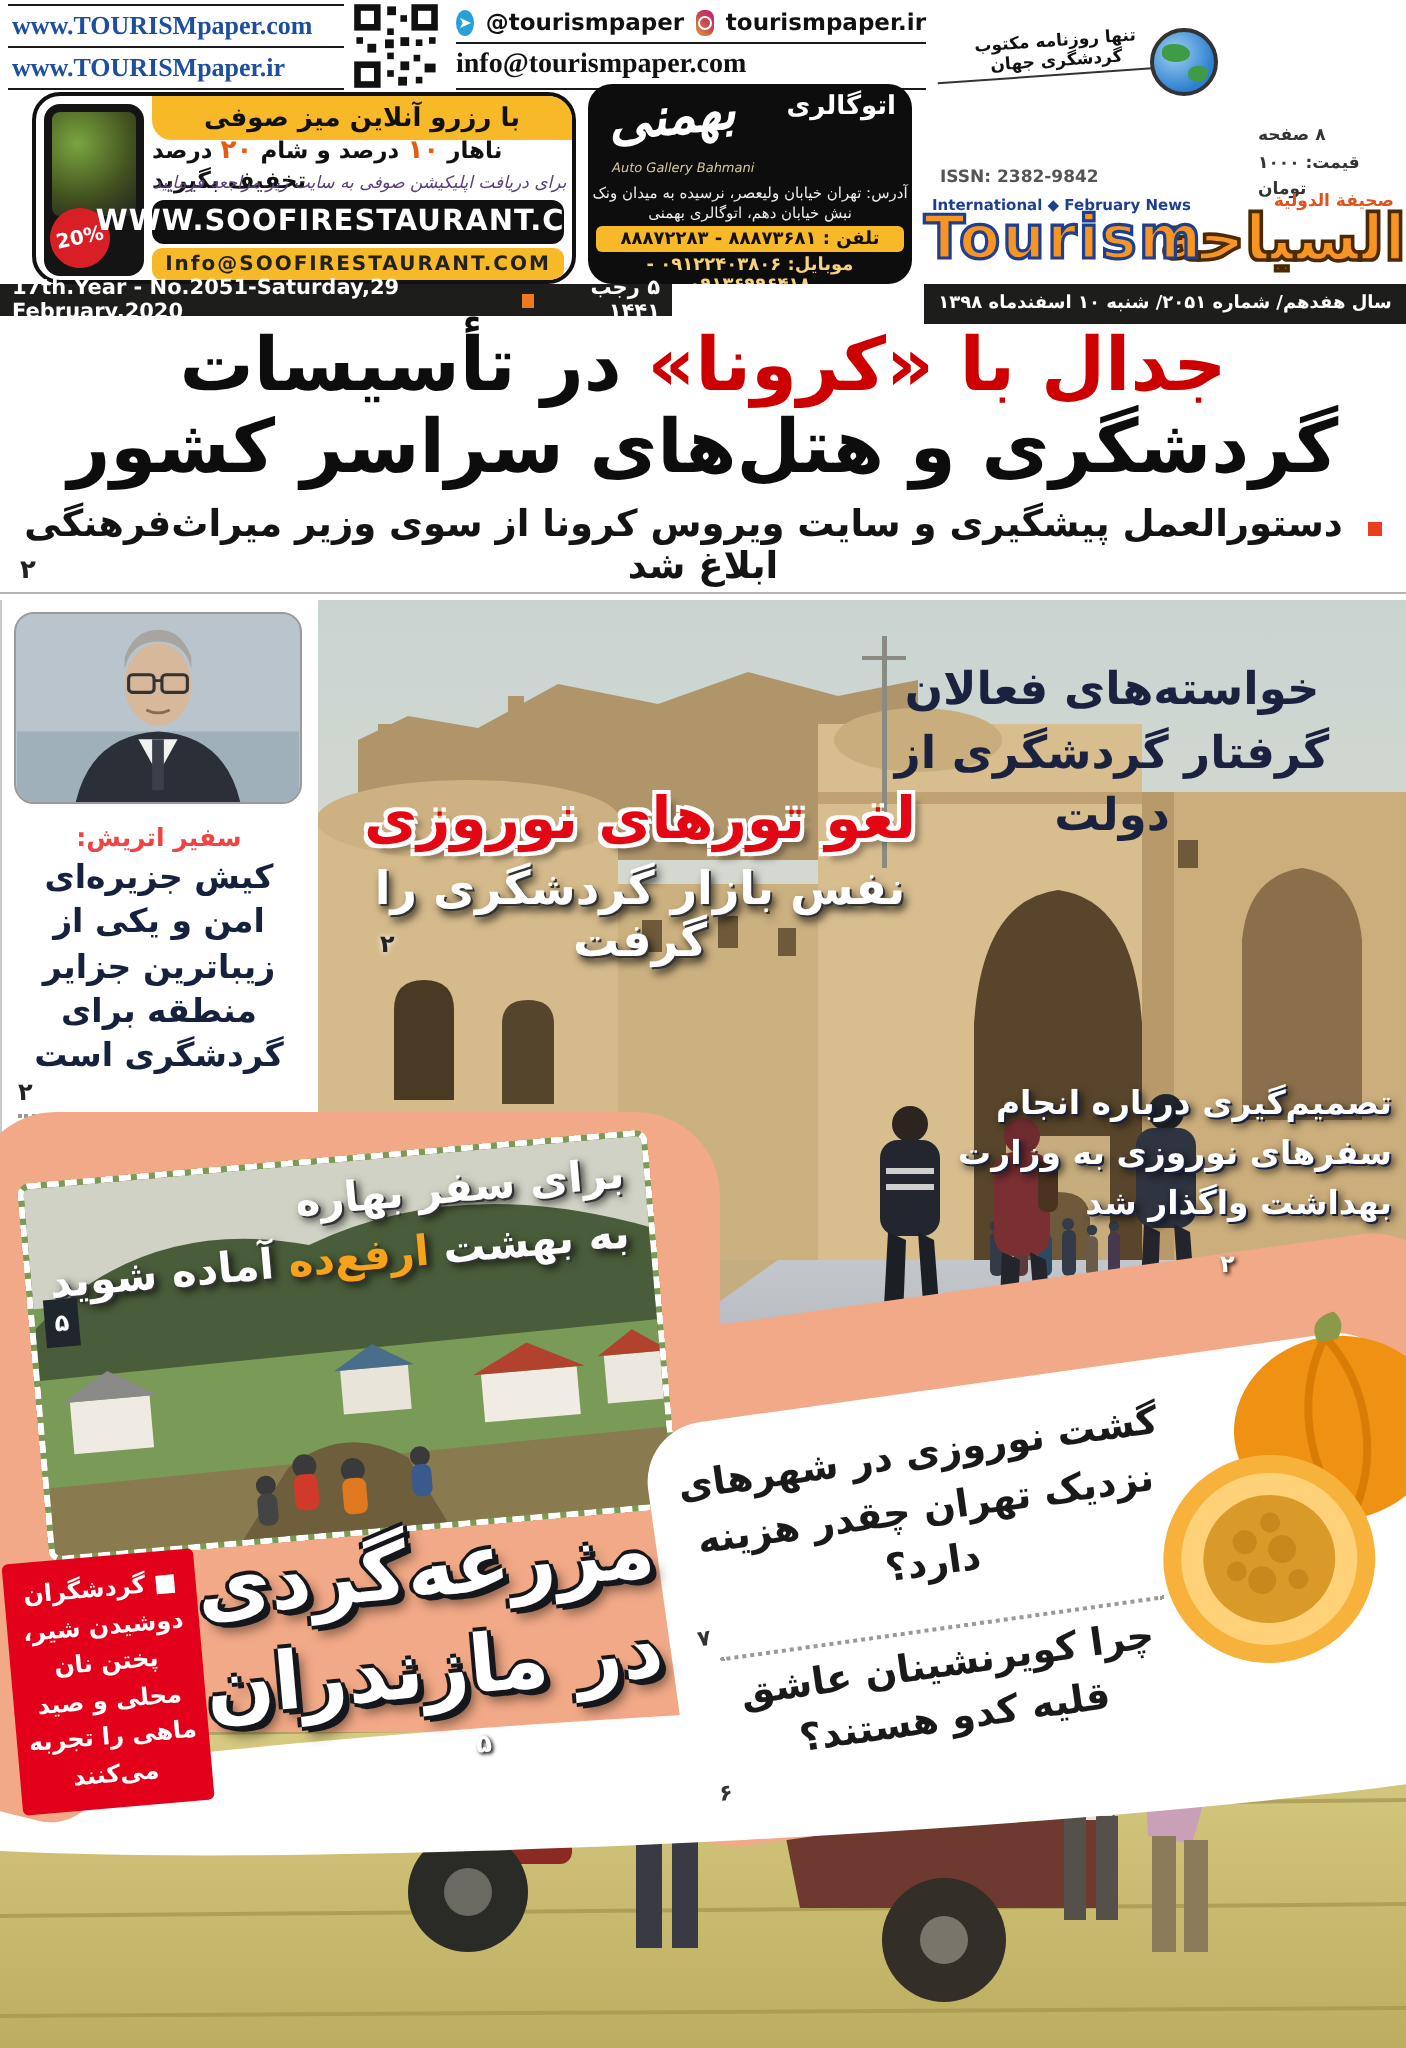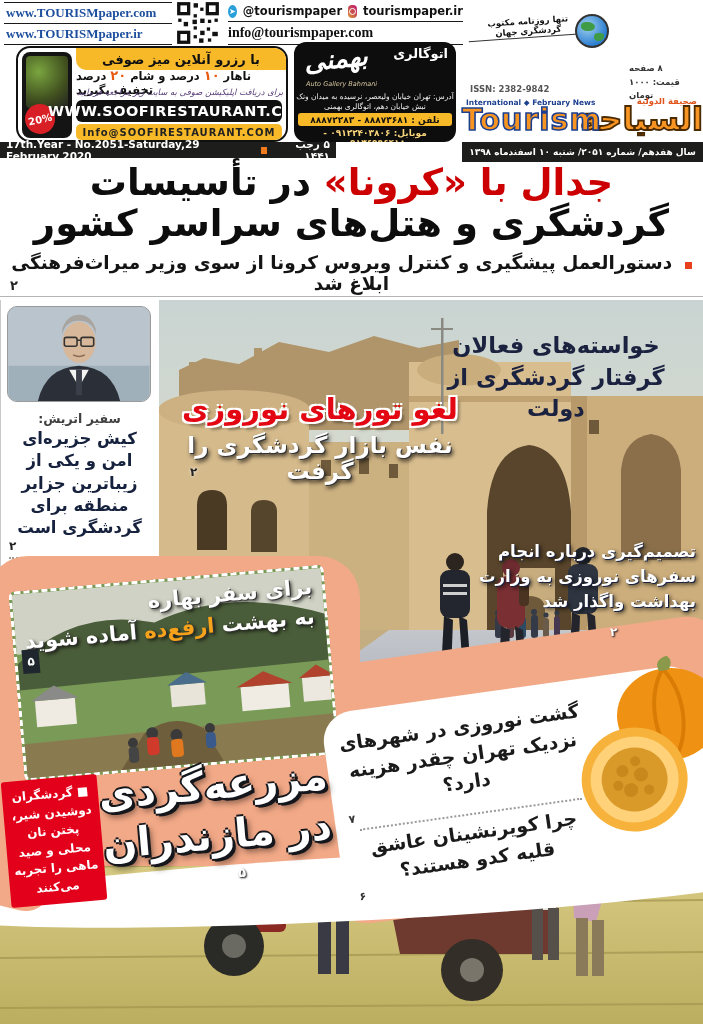--- a/index.html
+++ b/index.html
@@ -72,21 +72,21 @@
   .headline{left:0;top:162px;width:703px;text-align:center;font-weight:900;font-size:37px;line-height:1.12;color:#0d0d0d;}
   .headline .red{color:#cc0001;}
   .subhead{left:0;top:252px;width:703px;text-align:center;font-size:18.5px;font-weight:900;color:#141414;}
   .subhead .sq{background:#e8401c;margin-left:6px;}
   .lead-page{left:10px;top:278px;font-size:13px;font-weight:bold;color:#222;}
   .rule{left:0;top:296px;width:703px;height:0;border-top:1.5px solid #b5b5b5;}
 
   
   .leftcol{left:0;top:300px;width:158px;height:440px;background:#fff;border-left:1px solid #c9c9c9;padding:6px 6px 0 6px;}
   .amb-card{width:144px;height:96px;border:1.5px solid #9a9a9a;border-radius:10px;overflow:hidden;background:#b9c4cc;}
-  .kicker{text-align:center;font-size:12.5px;font-weight:900;color:#404040;margin-top:5px;}
+  .kicker{text-align:center;font-size:12.5px;font-weight:900;color:#ef4444;margin-top:5px;}
   .lstory{text-align:center;font-size:16.5px;font-weight:900;color:#15213d;line-height:1.35;margin-top:2px;}
   .pgnum{font-size:12px;font-weight:bold;color:#222;text-align:left;padding-left:2px;}
   .dotted{border-top:2px dotted #9a9a9a;margin:4px 2px;}
   .kicker2{text-align:center;font-size:10.5px;font-weight:900;color:#2a2f52;line-height:1.5;margin-top:4px;}
 
   
   .citadel{left:159px;top:300px;width:544px;height:408px;overflow:hidden;}
   .mp-headline{left:420px;top:330px;width:272px;text-align:center;font-size:22.5px;font-weight:900;color:#1b2240;line-height:1.4;z-index:6;}
   .ov-red{left:165px;top:392px;width:310px;text-align:center;font-size:29px;font-weight:900;color:#e30613;z-index:6;
           text-shadow:-2px -2px 0 #fff,2px -2px 0 #fff,-2px 2px 0 #fff,2px 2px 0 #fff,4px 4px 3px rgba(0,0,0,.35);}
@@ -225,21 +225,21 @@
 
   <div class="abs date-bar">
     <span>17th.Year - No.2051-Saturday,29 February,2020</span>
     <span class="sq"></span>
     <span class="fa">۵ رجب ۱۴۴۱</span>
   </div>
 
   <div class="abs headline fa"><span class="red">جدال با «کرونا»</span><span> در تأسیسات گردشگری و هتل‌های سراسر کشور</span></div>
   <div class="abs subhead fa">
     <span class="sq"></span>
-    <span>دستورالعمل پیشگیری و کنترل ویروس کرونا از سوی وزیر میراث‌فرهنگی ابلاغ شد</span>
+    <span>دستورالعمل پیشگیری و سایت ویروس کرونا از سوی وزیر میراث‌فرهنگی ابلاغ شد</span>
   </div>
   <div class="abs lead-page fa">۲</div>
   <div class="abs rule"></div>
 
   <div class="abs leftcol">
     <svg class="amb-card" viewBox="0 0 144 96">
       <rect width="144" height="96" fill="#b9c4cc"></rect>
       <rect x="0" y="60" width="144" height="36" fill="#9fb0ba"></rect>
       <path d="M30,96 Q38,62 72,60 Q106,62 114,96 Z" fill="#2b2f38"></path>
       <path d="M62,64 L72,82 L82,64 Z" fill="#f2f2f0"></path>

